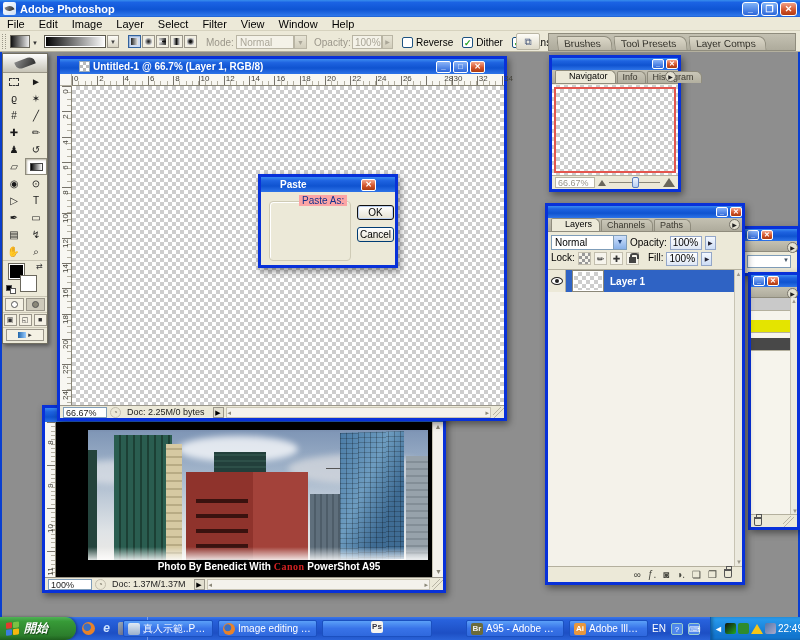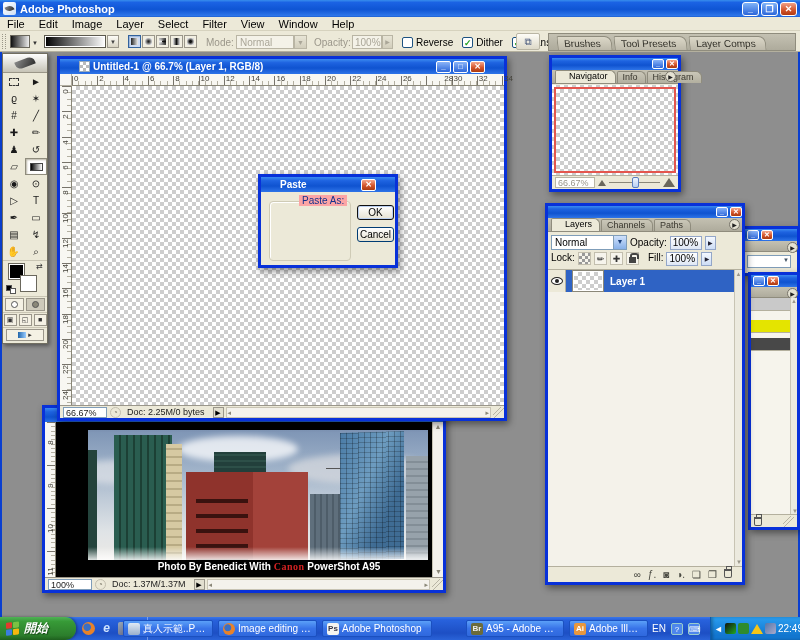--- a/index.html
+++ b/index.html
@@ -665,21 +665,21 @@
       </div>
     <div id="tasks">
         <div class="task" style="left: 123px; width: 90px;">
           <span class="ticon ti-window"></span>
           <span class="tlabel">真人示範..PSCS2 --- ...</span>
         </div>
         <div class="task" style="left: 218px; width: 99px;">
           <span class="ticon ti-firefox"></span>
           <span class="tlabel">Image editing tools for...</span>
         </div>
-        <div class="task" style="left: 322px; width: 110px;">
+        <div class="task" style="left: 322px; width: 110px; flex-direction: column;">
           <span class="ticon ti-photoshop">Ps</span>
           <span class="tlabel">Adobe Photoshop</span>
         </div>
         <div class="task" style="left: 466px; width: 98px;">
           <span class="ticon ti-bridge">Br</span>
           <span class="tlabel">A95 - Adobe Bridge</span>
         </div>
         <div class="task" style="left: 569px; width: 79px;">
           <span class="ticon ti-illustrator">Ai</span>
           <span class="tlabel">Adobe Illustrator - [Un...</span>

